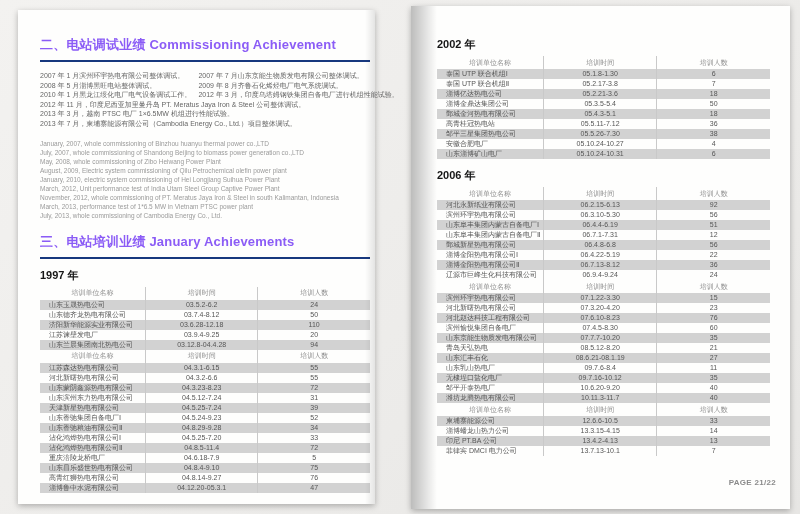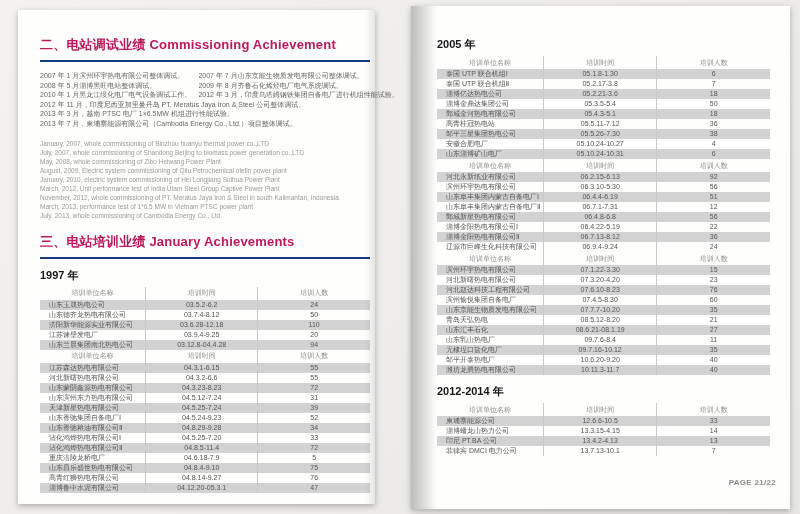--- a/index.html
+++ b/index.html
@@ -10,21 +10,21 @@
     position:relative;
   }
   .page{position:absolute;background:#fefefd;box-shadow:0 2px 6px rgba(0,0,0,0.28);box-sizing:border-box;}
   .page-left{left:18px;top:10px;width:357px;height:494px;padding:26px 5px 0 22px;}
   .page-left::after{content:"";position:absolute;top:0;right:0;width:10px;height:100%;
     background:linear-gradient(to left,rgba(0,0,0,0.10),rgba(0,0,0,0));}
   .page-right{left:411px;top:6px;width:379px;height:503px;padding:22px 20px 0 26px;}
   .page-right::before{content:"";position:absolute;top:0;left:0;width:26px;height:100%;
     background:linear-gradient(to right,rgba(0,0,0,0.26),rgba(0,0,0,0));pointer-events:none;}
 
-  .sec-title{font-size:13px;font-weight:bold;color:#be185d;letter-spacing:0.2px;white-space:nowrap;}
+  .sec-title{font-size:13px;font-weight:bold;color:#8b5cf6;letter-spacing:0.2px;white-space:nowrap;}
   .rule{height:2px;background:#17387e;margin:6px 0 9px 0;}
 
   .cn-rows{margin-top:2px;}
   .cn-row{display:flex;font-size:7px;color:#666;line-height:9.6px;white-space:nowrap;}
   .cn-row .cl{flex:0 0 48%;}
   .cn-row .cl.full{flex:0 0 100%;}
   .cn-row .cr{flex:1;}
 
   .en-lines{margin-top:10px;margin-bottom:4px;}
   .en-line{font-size:6.5px;color:#9a9a9a;line-height:9px;white-space:nowrap;}
@@ -211,21 +211,21 @@
             </tr>
           </tbody>
         </table>
       </div>
     </div>
 </div>
 
 <div class="page page-right">
   <div id="tablesRight">
       <div class="tblock">
-        <div class="year">2005 年</div>
+        <div class="year">2002 年</div>
         <table class="tbl">
           <colgroup>
             <col class="c1">
             <col class="c2">
             <col class="c3">
           </colgroup>
           <thead>
             <tr>
               <th>培训单位名称</th>
               <th>培训时间</th>
@@ -275,20 +275,21 @@
             </tr>
             <tr class="g">
               <td class="name">山东淄博矿山电厂</td>
               <td>05.10.24-10.31</td>
               <td>6</td>
             </tr>
           </tbody>
         </table>
       </div>
       <div class="tblock">
+        <div class="year">2006 年</div>
         <table class="tbl">
           <colgroup>
             <col class="c1">
             <col class="c2">
             <col class="c3">
           </colgroup>
           <thead>
             <tr>
               <th>培训单位名称</th>
               <th>培训时间</th>
@@ -406,21 +407,20 @@
             </tr>
             <tr class="g">
               <td class="name">潍坊龙腾热电有限公司</td>
               <td>10.11.3-11.7</td>
               <td>40</td>
             </tr>
           </tbody>
         </table>
       </div>
       <div class="tblock">
-        <div class="year">2012-2014 年</div>
         <table class="tbl">
           <colgroup>
             <col class="c1">
             <col class="c2">
             <col class="c3">
           </colgroup>
           <thead>
             <tr>
               <th>培训单位名称</th>
               <th>培训时间</th>

